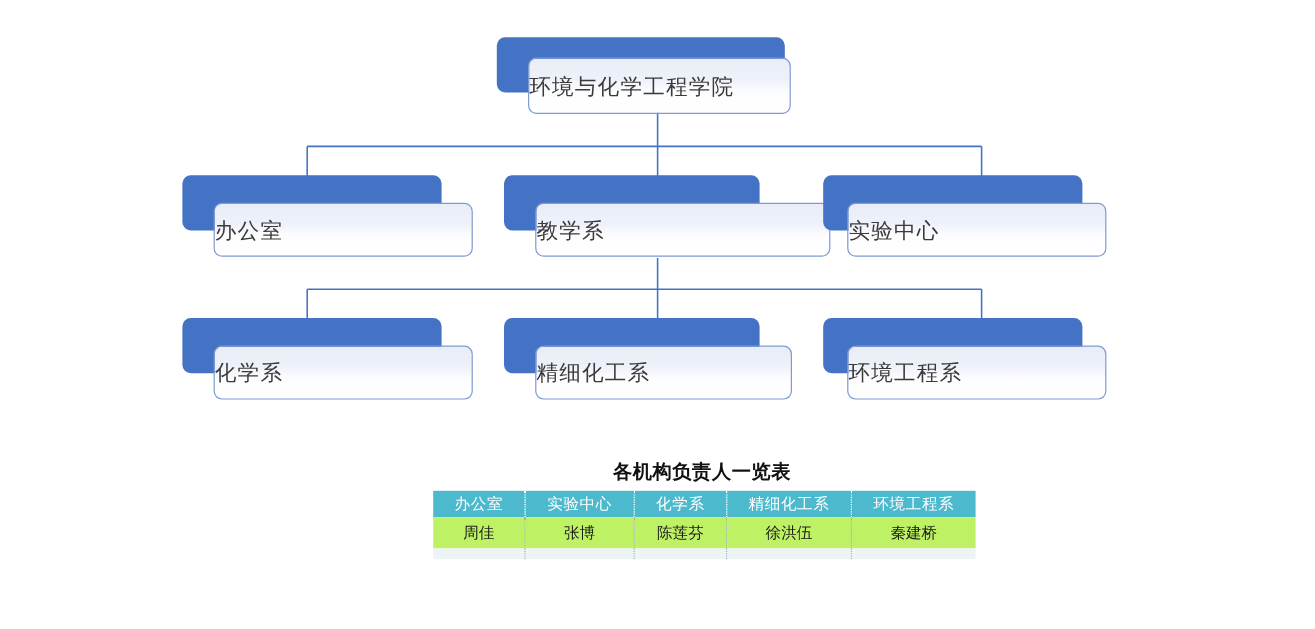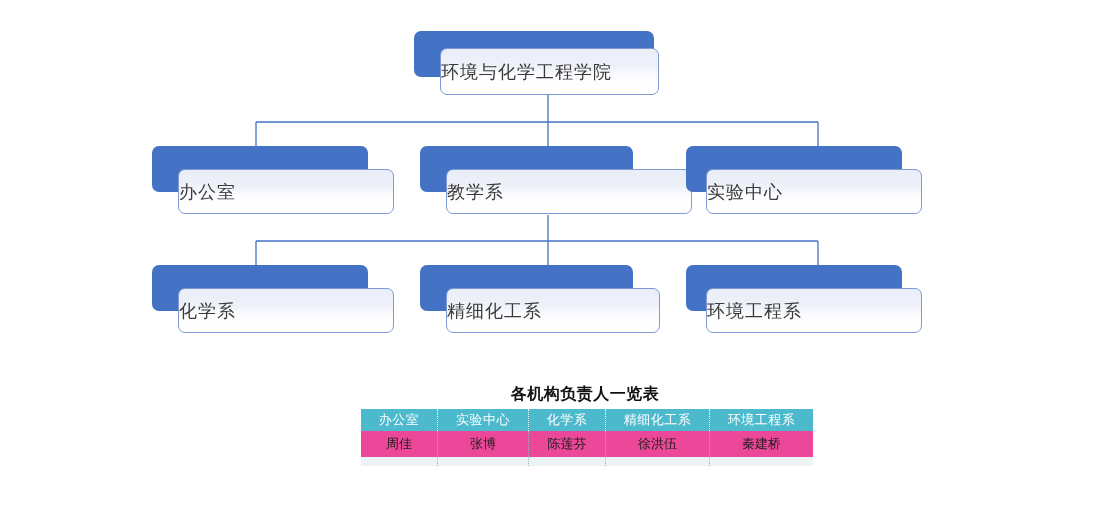--- a/index.html
+++ b/index.html
@@ -88,21 +88,21 @@
     font-size: 13px;
     font-weight: normal;
     letter-spacing: 0.5px;
     height: 22px;
     text-align: center;
     border-right: 1px dotted #ffffff;
     padding: 0;
   }
   table.leaders th:last-child { border-right: none; }
   table.leaders td {
-    background: #ec4899;
+    background: #bef264;
     color: #1c1c1c;
     font-size: 13px;
     height: 26px;
     text-align: center;
     border-right: 1px dotted #9bb4c0;
     padding: 0;
   }
   table.leaders td:last-child { border-right: none; }
   table.leaders tr.spacer td {
     height: 9px;

